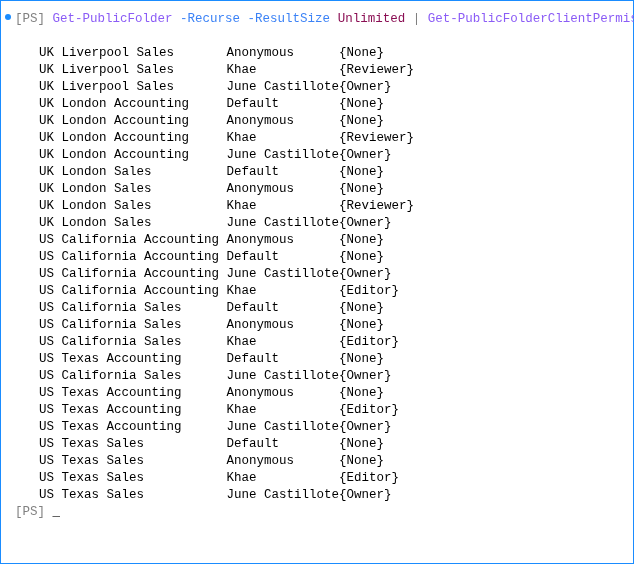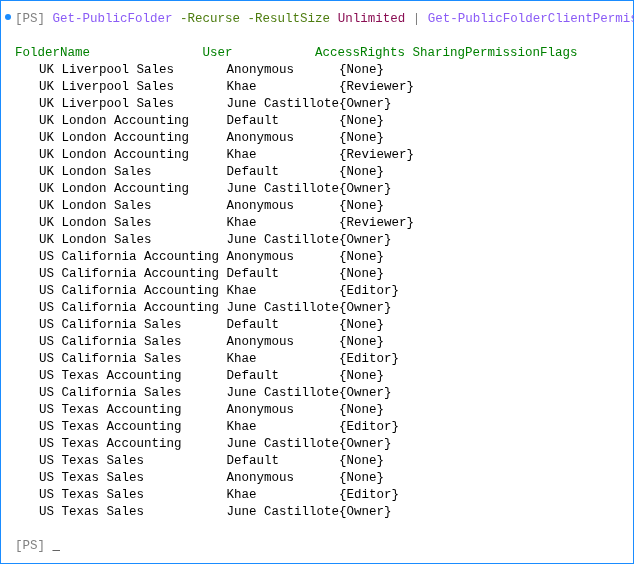--- a/index.html
+++ b/index.html
@@ -28,54 +28,53 @@
     height: 6px;
     border-radius: 50%;
     background: #1a8cff;
   }
   .cmdline {
     white-space: pre;
     margin-bottom: 17px;
   }
   .gray { color: #808080; }
   .cmd { color: #8b5cf6; }
-  .param { color: #4d7c0f; }
+  .param { color: #3b82f6; }
   .str { color: #8a0e53; }
   .pipe { color: #808080; }
   .header-row { white-space: pre; color: #008000; }
   .data-row { white-space: pre; color: #000; }
-  .prompt-row { white-space: pre; margin-top: 17px; }
+  .prompt-row { white-space: pre; }
   .cursor { }
   .rows { margin-top: 0; margin-left: 24px; }
 </style>
 </head>
 <body>
 
 <div class="window">
   <span class="dot"></span>
 
   <div class="cmdline"><span class="gray">[PS]</span> <span class="cmd">Get-PublicFolder</span> <span class="param">-Recurse -ResultSize</span> <span class="str">Unlimited</span> <span class="pipe">|</span> <span class="cmd">Get-PublicFolderClientPermission</span></div>
 
-  <div class="header-row">FolderName               User           AccessRights SharingPermissionFlags</div>
   <div class="rows">
       <div class="data-row">UK Liverpool Sales       Anonymous      {None}</div>
       <div class="data-row">UK Liverpool Sales       Khae           {Reviewer}</div>
       <div class="data-row">UK Liverpool Sales       June Castillote{Owner}</div>
       <div class="data-row">UK London Accounting     Default        {None}</div>
       <div class="data-row">UK London Accounting     Anonymous      {None}</div>
       <div class="data-row">UK London Accounting     Khae           {Reviewer}</div>
+      <div class="data-row">UK London Accounting     June Castillote{Owner}</div>
       <div class="data-row">UK London Sales          Default        {None}</div>
-      <div class="data-row">UK London Accounting     June Castillote{Owner}</div>
       <div class="data-row">UK London Sales          Anonymous      {None}</div>
       <div class="data-row">UK London Sales          Khae           {Reviewer}</div>
       <div class="data-row">UK London Sales          June Castillote{Owner}</div>
       <div class="data-row">US California Accounting Anonymous      {None}</div>
       <div class="data-row">US California Accounting Default        {None}</div>
+      <div class="data-row">US California Accounting June Castillote{Owner}</div>
       <div class="data-row">US California Accounting Khae           {Editor}</div>
-      <div class="data-row">US California Accounting June Castillote{Owner}</div>
       <div class="data-row">US California Sales      Default        {None}</div>
       <div class="data-row">US California Sales      Anonymous      {None}</div>
       <div class="data-row">US California Sales      Khae           {Editor}</div>
       <div class="data-row">US Texas Accounting      Default        {None}</div>
       <div class="data-row">US California Sales      June Castillote{Owner}</div>
       <div class="data-row">US Texas Accounting      Anonymous      {None}</div>
       <div class="data-row">US Texas Accounting      Khae           {Editor}</div>
       <div class="data-row">US Texas Accounting      June Castillote{Owner}</div>
       <div class="data-row">US Texas Sales           Default        {None}</div>
       <div class="data-row">US Texas Sales           Anonymous      {None}</div>

